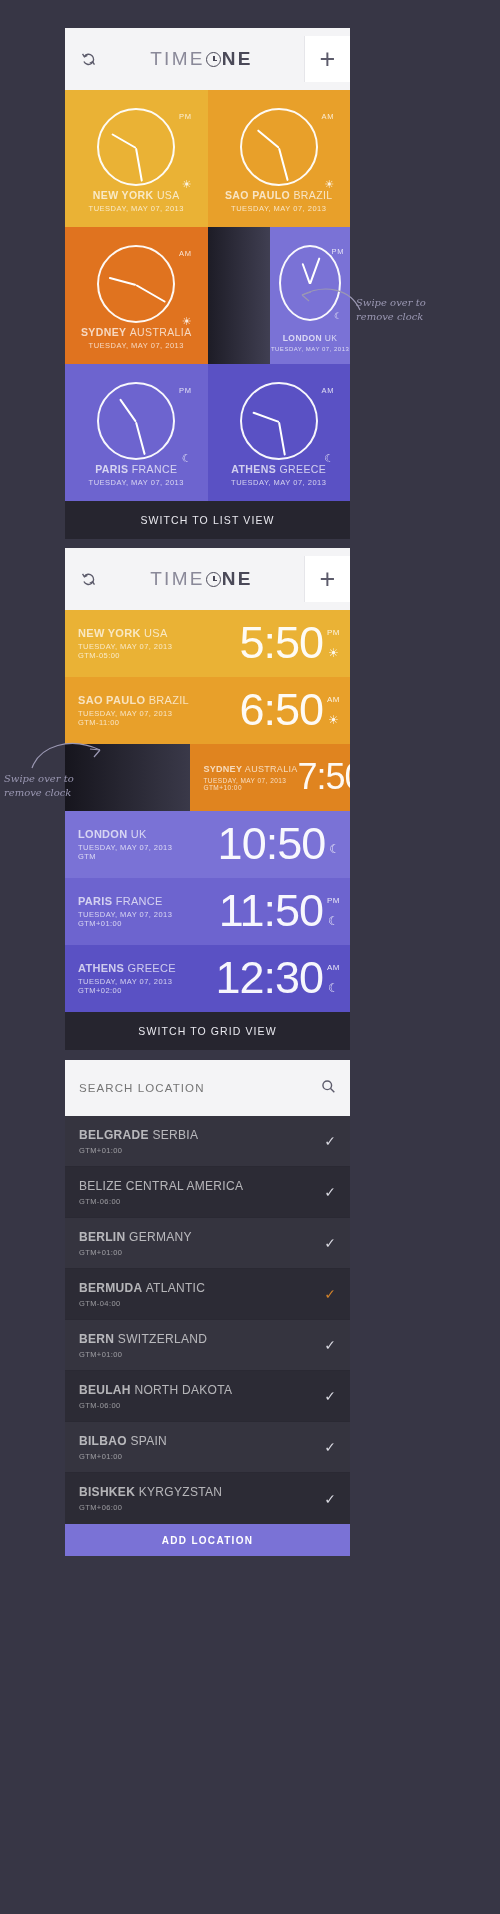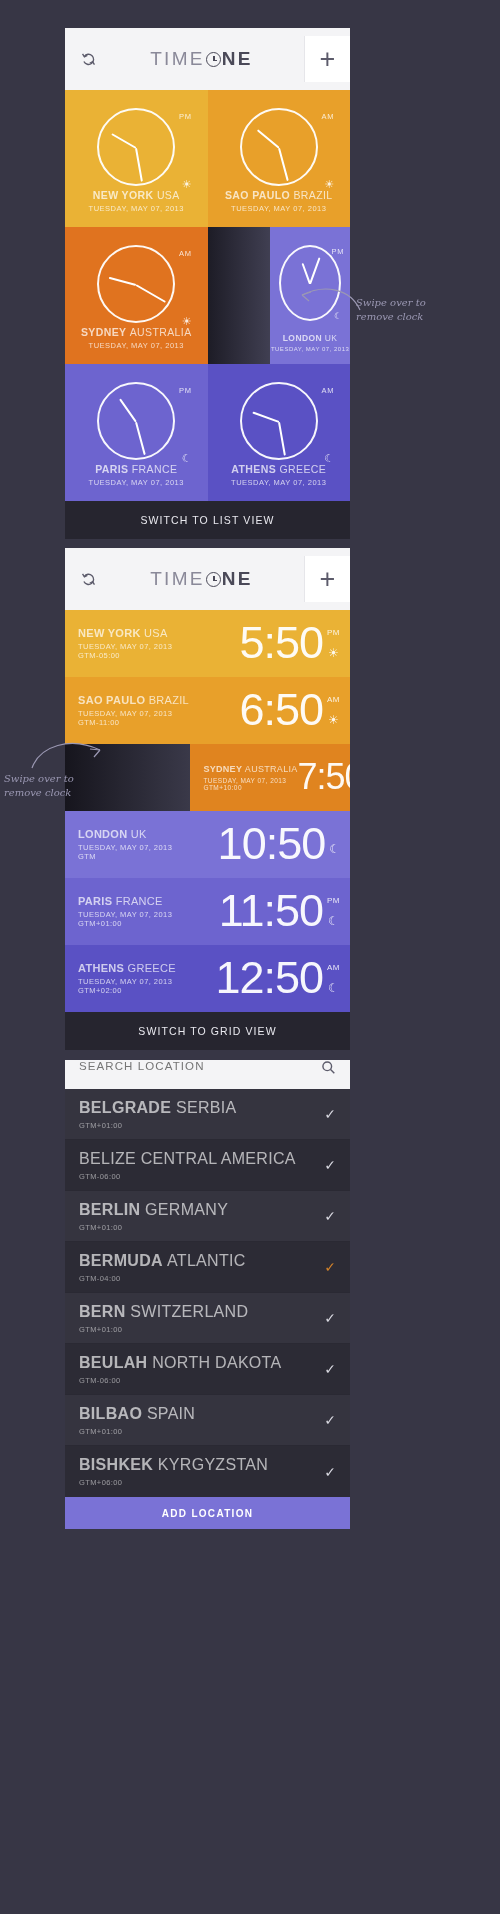--- a/index.html
+++ b/index.html
@@ -113,33 +113,33 @@
   .row.swiped .swipe-card{
     position:absolute; left:44%; right:0; top:0; bottom:0;
     background:#e0841f; display:flex; align-items:center; padding:0 10px 0 13px;
   }
   .row.swiped .city{font-size:9px;}
   .row.swiped .date,.row.swiped .gmt{font-size:6.5px;}
   .row.swiped .time{font-size:36px;}
 
   
   .searchbar{
-    height:29px;background:#f4f4f6;display:flex;align-items:flex-start;padding:0 14px;
+    height:56px;background:#f4f4f6;display:flex;align-items:center;padding:0 14px;
   }
   .searchbar input{
     border:0;outline:0;background:transparent;flex:1;
     font-size:11.5px;letter-spacing:1.1px;color:#8a8999;font-family:"Liberation Sans",sans-serif;
   }
   .searchbar .mag{ color:#5c5b6b; font-size:15px; }
   .lrow{
     height:51px;display:flex;align-items:center;padding:0 14px;
     border-bottom:1px solid #2a2933;
   }
   .lrow .t{flex:1;}
-  .lrow .n{font-size:16px;color:#fff;font-weight:700;letter-spacing:.3px;}
+  .lrow .n{font-size:12px;color:#fff;font-weight:700;letter-spacing:.3px;}
   .lrow .n span{font-weight:400;color:rgba(255,255,255,.65);}
   .lrow .g{font-size:7.5px;color:rgba(255,255,255,.5);letter-spacing:.4px;margin-top:4px;}
   .lrow .chk{font-size:14px;color:#d8d8e0;}
   .lrow .chk.sel{color:#d1822a;}
   .addbar{
     height:32px;background:#7a72d6;color:#fff;
     display:flex;align-items:center;justify-content:center;
     font-size:10px;letter-spacing:1.3px;font-weight:700;
   }
 </style>
@@ -355,21 +355,21 @@
     </div>
   </div>
 
   <div class="row" style="background:#5a51c4">
     <div class="meta">
       <div class="city"><span style="font-weight:700">ATHENS</span> <span>GREECE</span></div>
       <div class="date">TUESDAY, MAY 07, 2013</div>
       <div class="gmt">GTM+02:00</div>
     </div>
     <div class="timewrap">
-      <div class="time">12:50</div>
+      <div class="time">12:30</div>
       <div class="suffix">
         <div class="mer">AM</div>
         <div class="wicon">☾</div>
       </div>
     </div>
   </div>
 
   <div class="switchbar">
     <span>SWITCH TO GRID VIEW</span>
   </div>

